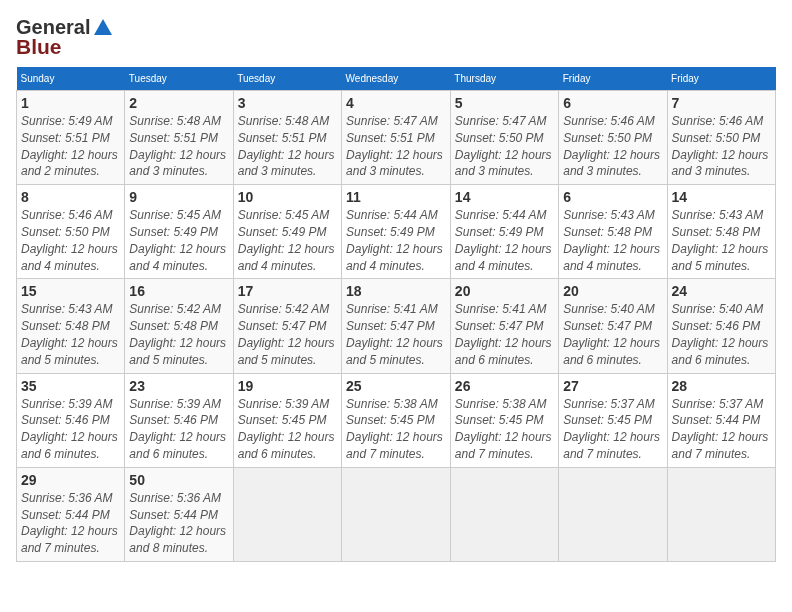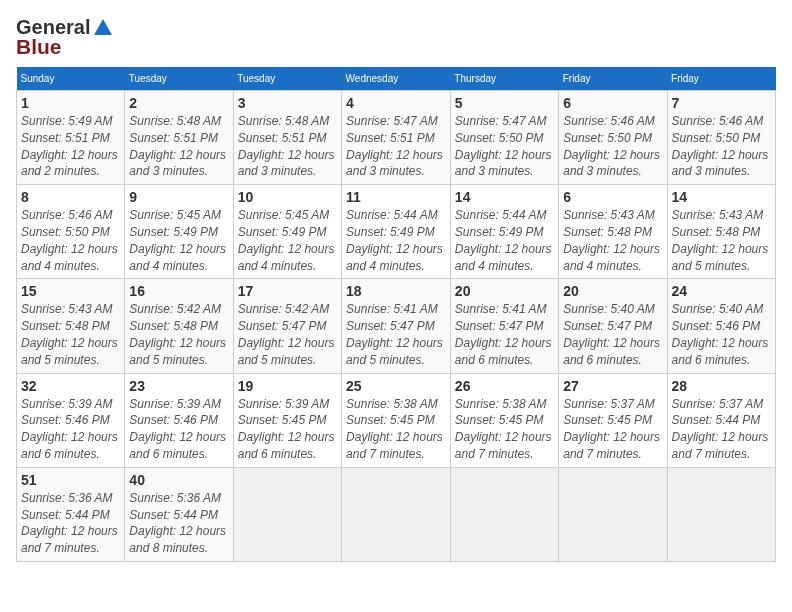--- a/index.html
+++ b/index.html
@@ -196,21 +196,21 @@
           <span class="day-number">20</span>
           <div class="day-info">Sunrise: 5:40 AM<br>Sunset: 5:47 PM<br>Daylight: 12 hours and 6 minutes.</div>
         </td>
         <td>
           <span class="day-number">24</span>
           <div class="day-info">Sunrise: 5:40 AM<br>Sunset: 5:46 PM<br>Daylight: 12 hours and 6 minutes.</div>
         </td>
       </tr>
       <tr>
         <td>
-          <span class="day-number">32</span>
+          <span class="day-number">35</span>
           <div class="day-info">Sunrise: 5:39 AM<br>Sunset: 5:46 PM<br>Daylight: 12 hours and 6 minutes.</div>
         </td>
         <td>
           <span class="day-number">23</span>
           <div class="day-info">Sunrise: 5:39 AM<br>Sunset: 5:46 PM<br>Daylight: 12 hours and 6 minutes.</div>
         </td>
         <td>
           <span class="day-number">19</span>
           <div class="day-info">Sunrise: 5:39 AM<br>Sunset: 5:45 PM<br>Daylight: 12 hours and 6 minutes.</div>
         </td>
@@ -226,25 +226,25 @@
           <span class="day-number">27</span>
           <div class="day-info">Sunrise: 5:37 AM<br>Sunset: 5:45 PM<br>Daylight: 12 hours and 7 minutes.</div>
         </td>
         <td>
           <span class="day-number">28</span>
           <div class="day-info">Sunrise: 5:37 AM<br>Sunset: 5:44 PM<br>Daylight: 12 hours and 7 minutes.</div>
         </td>
       </tr>
       <tr>
         <td>
-          <span class="day-number">51</span>
+          <span class="day-number">29</span>
           <div class="day-info">Sunrise: 5:36 AM<br>Sunset: 5:44 PM<br>Daylight: 12 hours and 7 minutes.</div>
         </td>
         <td>
-          <span class="day-number">40</span>
+          <span class="day-number">50</span>
           <div class="day-info">Sunrise: 5:36 AM<br>Sunset: 5:44 PM<br>Daylight: 12 hours and 8 minutes.</div>
         </td>
         <td class="empty-cell"></td>
         <td class="empty-cell"></td>
         <td class="empty-cell"></td>
         <td class="empty-cell"></td>
         <td class="empty-cell"></td>
       </tr>
     </tbody>
 </table>

